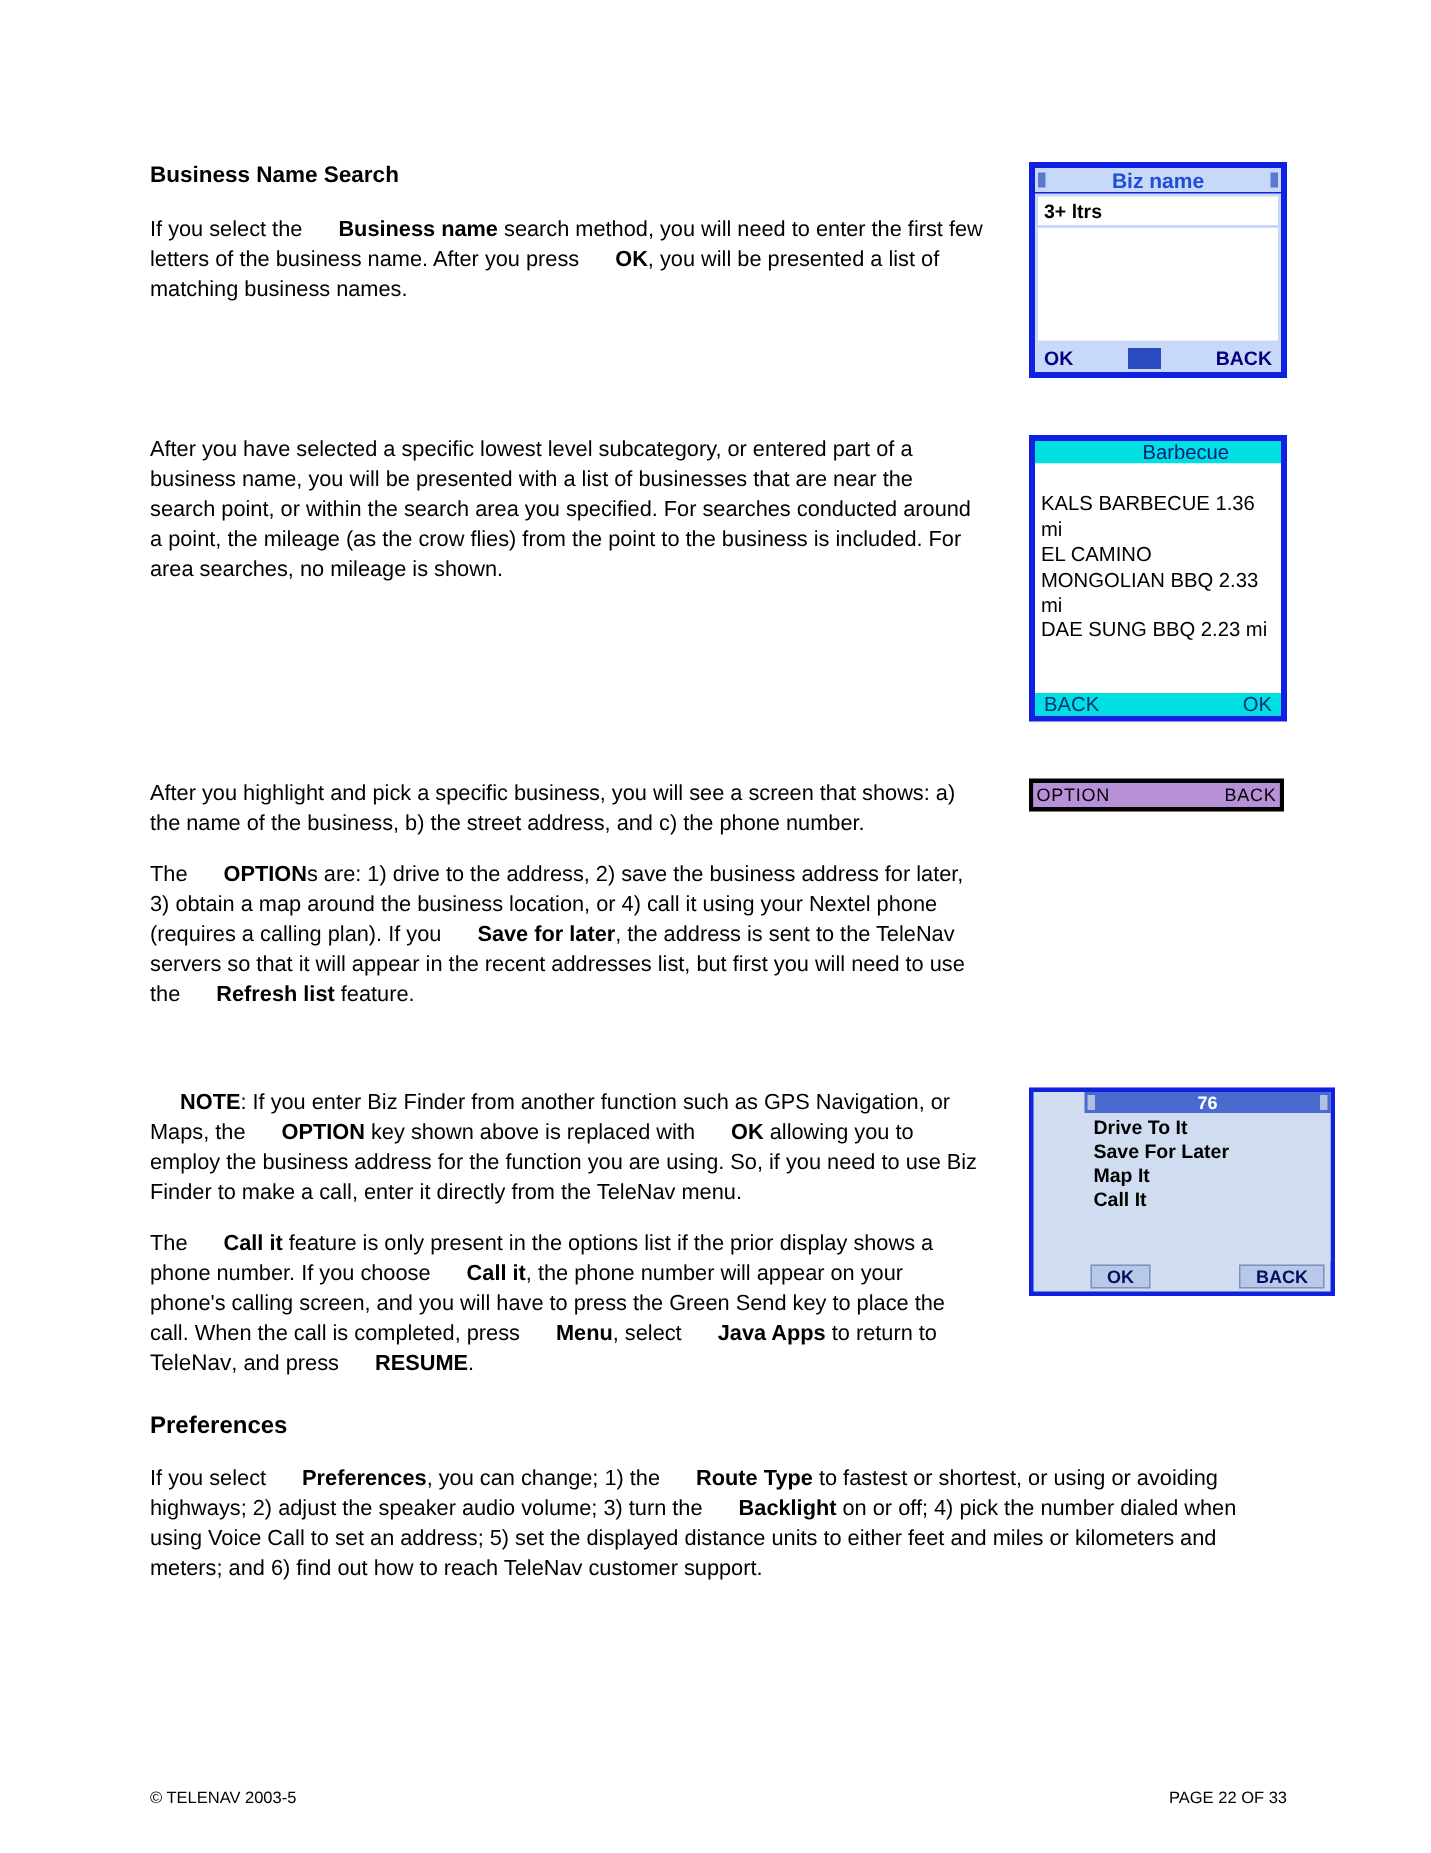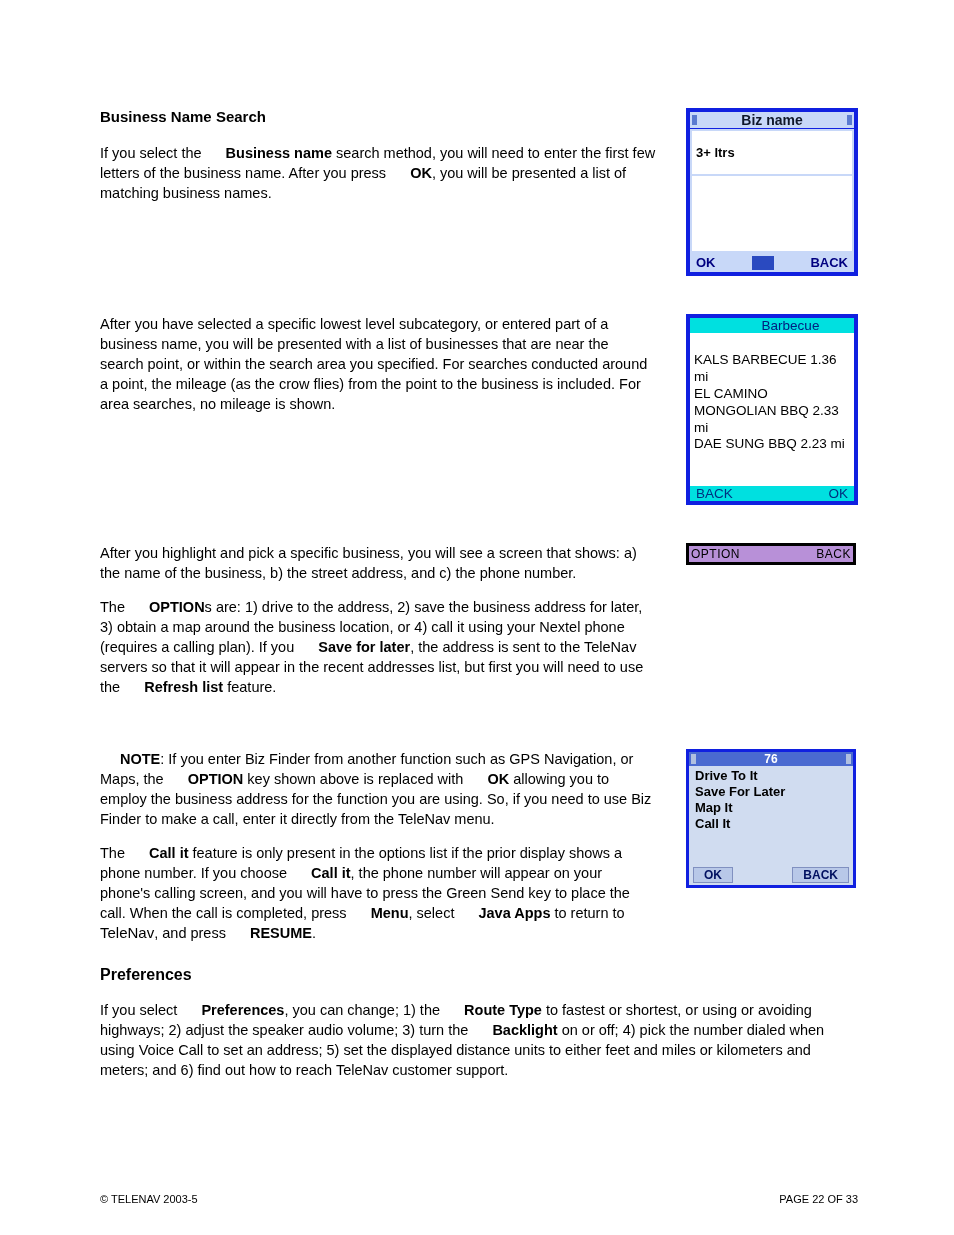--- a/index.html
+++ b/index.html
@@ -51,34 +51,34 @@
   .phone1 {
     border: 4px solid #1020e0;
     background: #c8d8f8;
     width: 164px;
     font-family: "Arial", sans-serif;
   }
   .phone1-title {
     background: #c8d8f8;
     font-weight: bold;
     text-align: center;
-    color: #0f172a;
+    color: #1d4ed8;
     border-bottom: 1px solid #1020e0;
     font-size: 14px;
     position: relative;
   }
   .phone1-title::before, .phone1-title::after {
     content:""; position:absolute; top:3px; width:5px; height:10px; background:#5a7ad0;
   }
   .phone1-title::before{left:2px}
   .phone1-title::after{right:2px}
   .phone1-input {
     background: #fff;
     margin: 2px;
-    padding: 14px 4px;
+    padding: 2px 4px;
     font-size: 13px;
     font-weight: bold;
   }
   .phone1-body {
     background: #fff;
     height: 75px;
     margin: 0 2px 2px 2px;
   }
   .softkeys {
     display: flex;
@@ -136,20 +136,21 @@
     font-family: "Arial Black", sans-serif;
     font-size: 12px;
     padding: 1px 2px;
     letter-spacing: 0.5px;
   }
   .phone4 {
     border: 3px solid #1020e0;
     width: 164px;
     background: #d0dcf0;
     font-size: 13px;
+    padding-left: 34px;
   }
   .phone4-title {
     background: #4a6ad0;
     color: #fff;
     text-align: center;
     font-weight: bold;
     font-size: 12px;
     position: relative;
   }
   .phone4-title::before, .phone4-title::after {

